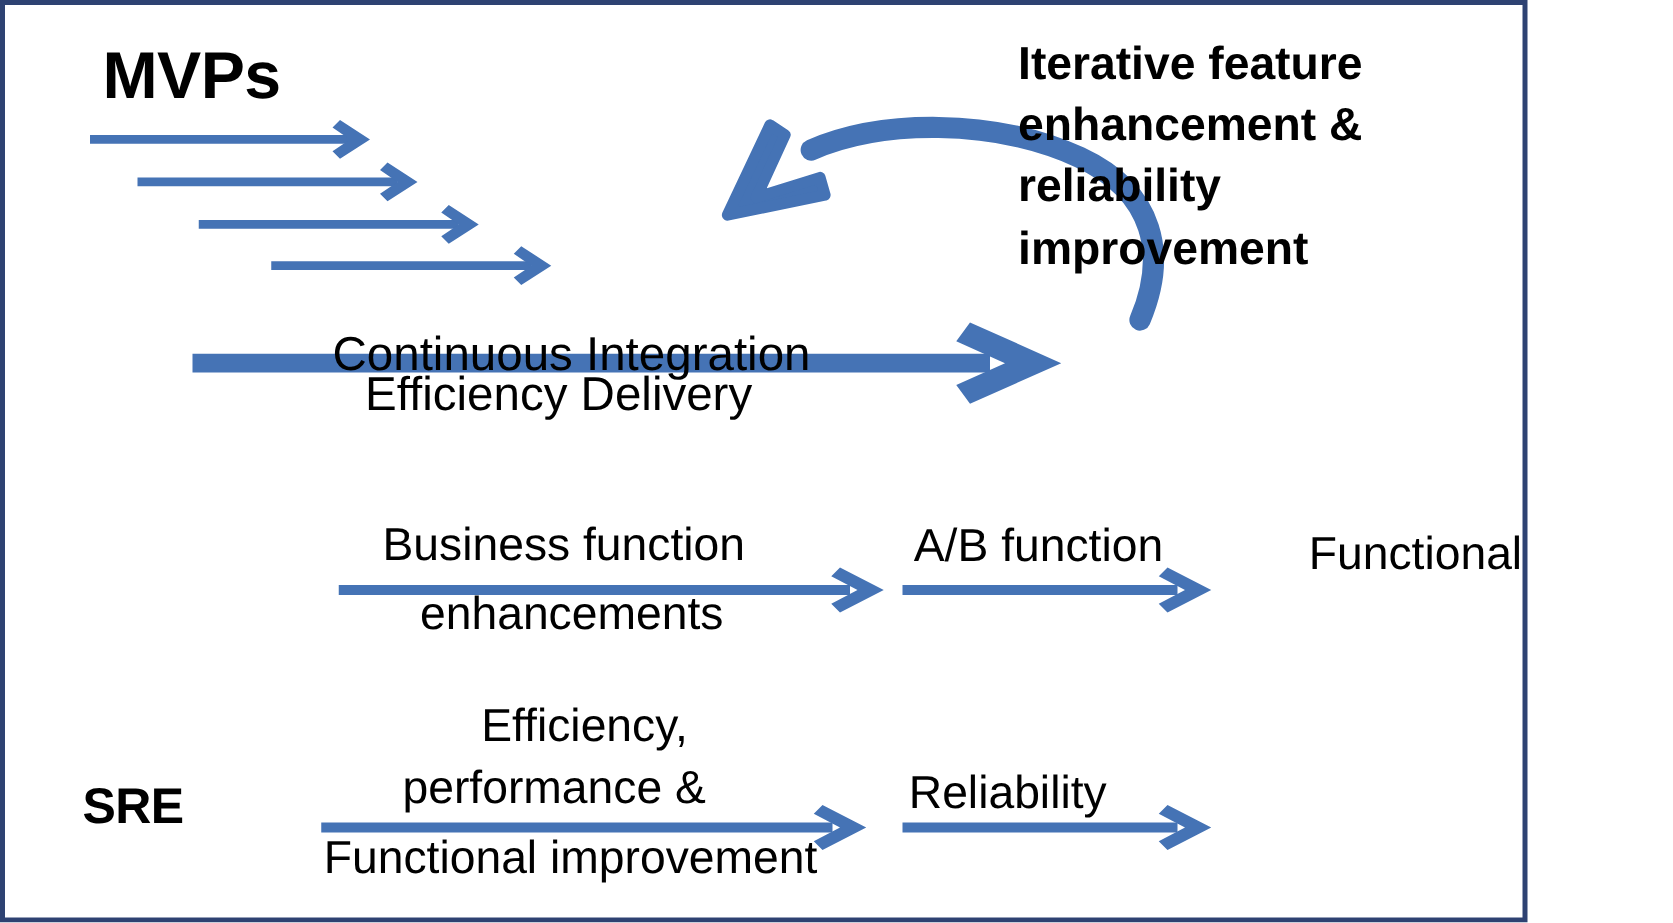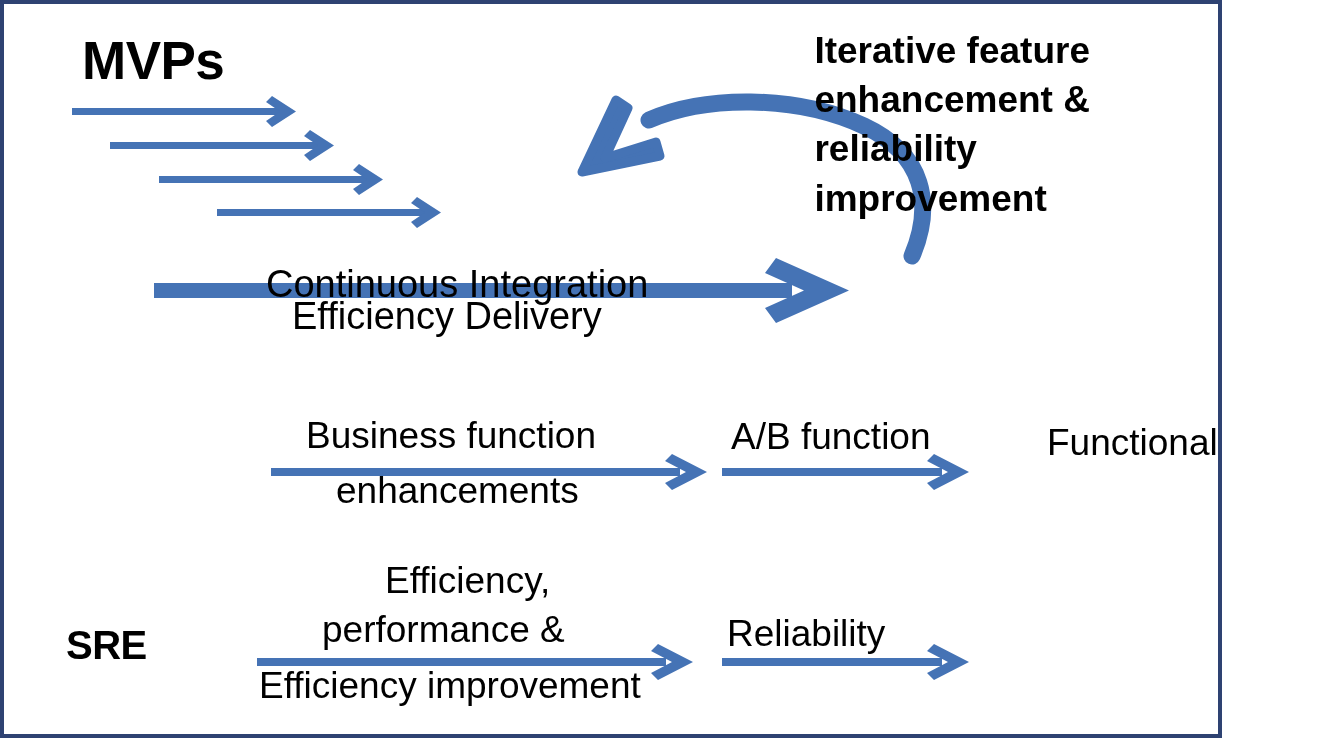--- a/index.html
+++ b/index.html
@@ -96,17 +96,17 @@
   <div class="txt cd">Efficiency Delivery</div>
 
   <div class="txt bfa">Business function</div>
   <div class="txt bfb">enhancements</div>
   <div class="txt abt">A/B function</div>
   <div class="txt fc"><span>Functional</span><br></div>
 
   <div class="txt srelbl">SRE</div>
   <div class="txt rel">Efficiency,</div>
   <div class="txt perf">performance &amp;</div>
-  <div class="txt eff">Efficiency improvement</div>
+  <div class="txt eff">Functional improvement</div>
   <div class="txt mon">Reliability</div>
   <div class="txt nfc"><br></div>
 
 </div>
 
 </body></html>

